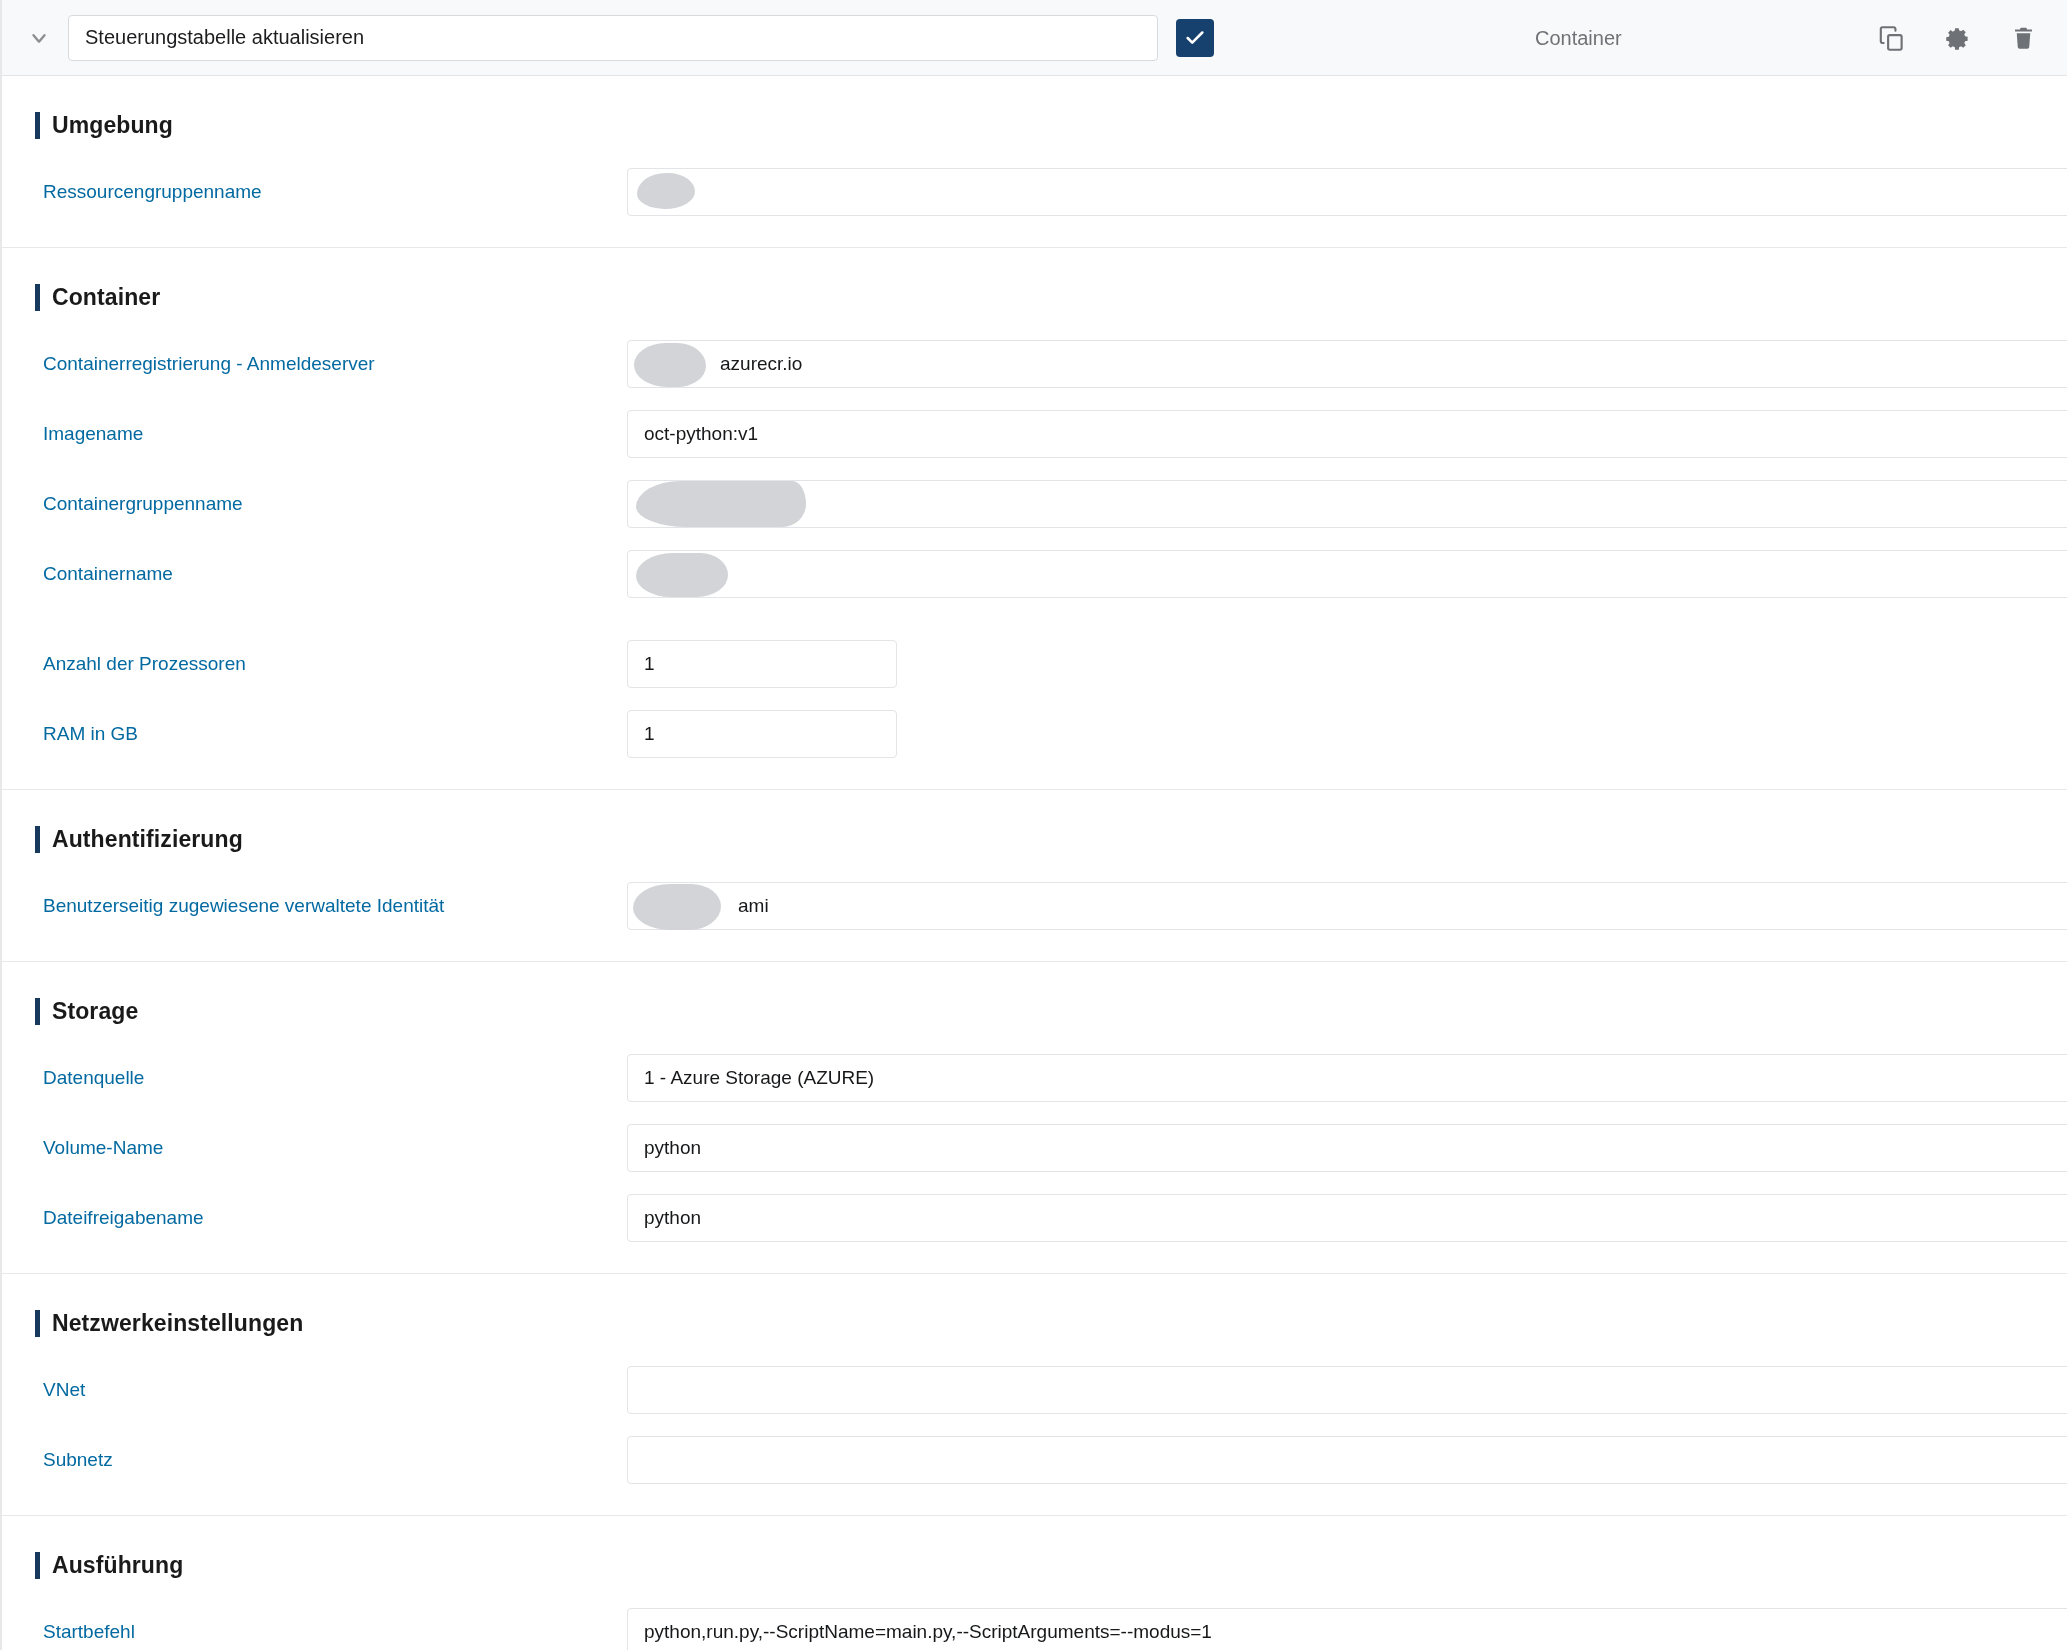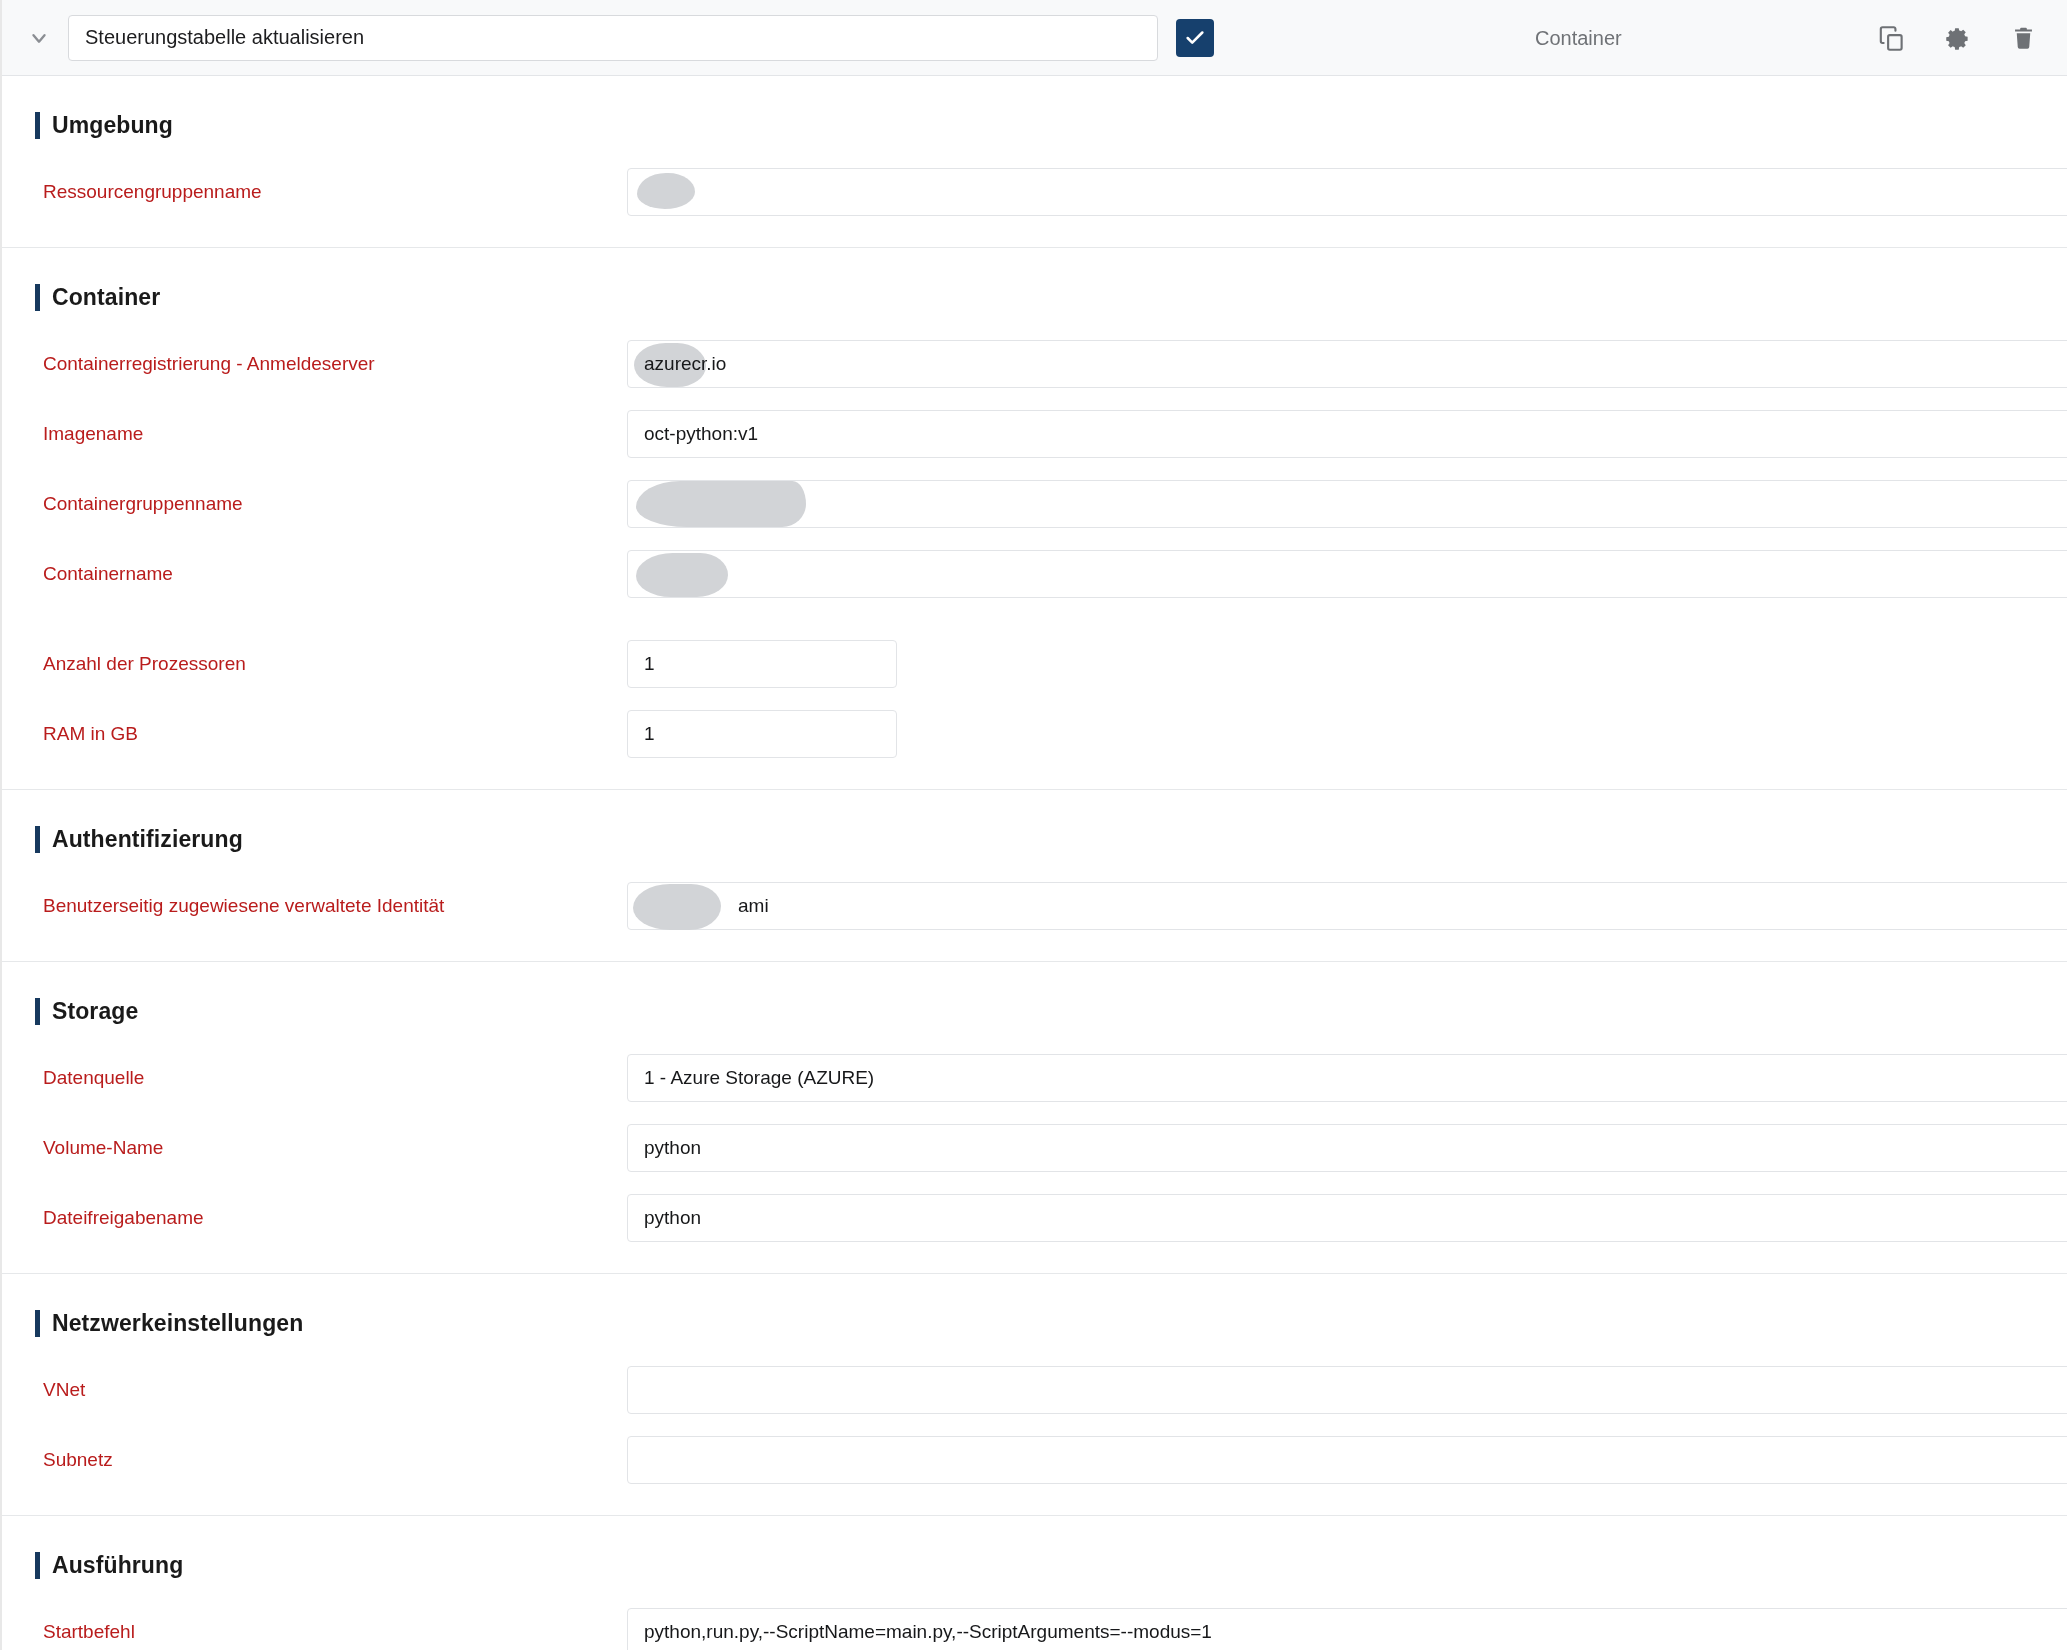--- a/index.html
+++ b/index.html
@@ -134,21 +134,21 @@
     display: flex;
     align-items: center;
     min-height: 70px;
     position: relative;
   }
 
   .row-label {
     width: 625px;
     padding-left: 41px;
     font-size: 19px;
-    color: #b91c1c;
+    color: #0369a1;
     flex: 0 0 auto;
     white-space: nowrap;
   }
 
   
   .field {
     height: 48px;
     background: #ffffff;
     border: 1px solid #e2e4e7;
     border-radius: 4px;
@@ -206,21 +206,21 @@
     left: 5px; top: 1px;
     width: 88px; height: 46px;
     border-radius: 42% 34% 36% 42% / 52% 48% 52% 48%;
   }
 
   .field .blob-text {
     position: relative;
     z-index: 2;
   }
   .offset-ami   { margin-left: 94px; text-align: center; }
-  .offset-acr   { }
+  .offset-acr   { margin-left: 76px; }
 
   .spacer-sm { height: 10px; }
 </style>
 </head>
 <body>
 
 <div class="app">
 
   <div class="header">
 

